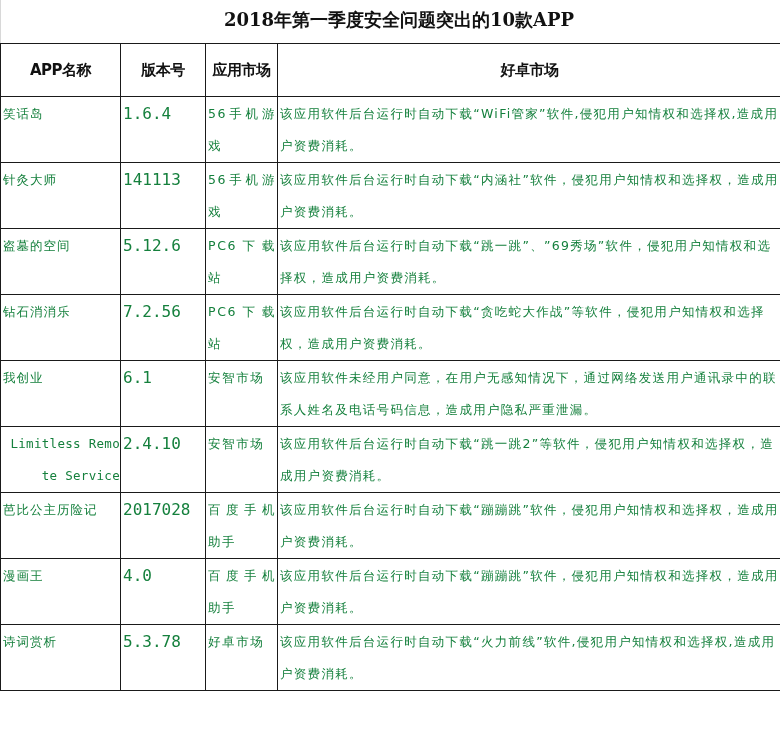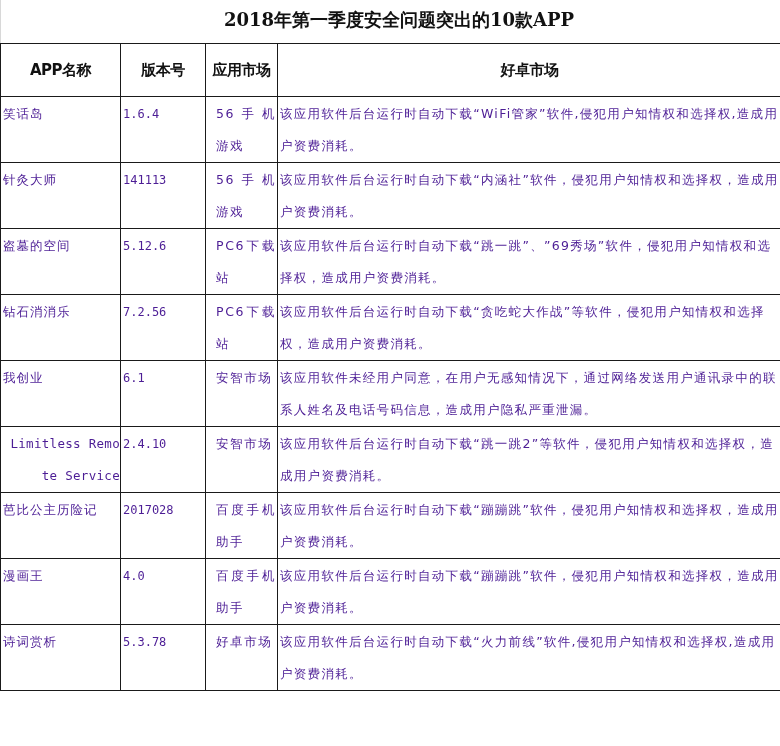--- a/index.html
+++ b/index.html
@@ -61,48 +61,47 @@
       font-family: "DejaVu Sans", "Liberation Sans", sans-serif;
       font-size: 15px;
       font-weight: bold;
       color: #111111;
       letter-spacing: -0.5px;
     }
     table.grid td {
       height: 63px;
       font-size: 12.5px;
       line-height: 32px;
-      color: #4c1d95;
+      color: #15803d;
       letter-spacing: 1.2px;
     }
     td .cell {
       padding: 1px 0 0 2px;
       word-break: break-all;
     }
     td.mono .cell {
       font-family: "DejaVu Sans Mono", "Liberation Mono", monospace;
-      font-size: 12px;
+      font-size: 16px;
       letter-spacing: 0px;
     }
     td.name .cell {
       letter-spacing: 1px;
     }
     td.name.latin .cell {
       font-family: "DejaVu Sans Mono", "Liberation Mono", monospace;
       font-size: 12.5px;
       letter-spacing: 0.3px;
       white-space: normal;
       text-align: right;
     }
     td.market .cell {
       text-align: justify;
       text-align-last: left;
       letter-spacing: 1.6px;
       padding-right: 1px;
-      margin-left: 8px;
     }
     td.desc .cell {
       padding-left: 2px;
       letter-spacing: 1.3px;
     }
   </style>
 </head>
 <body>
 
 <div class="left-edge"></div>

